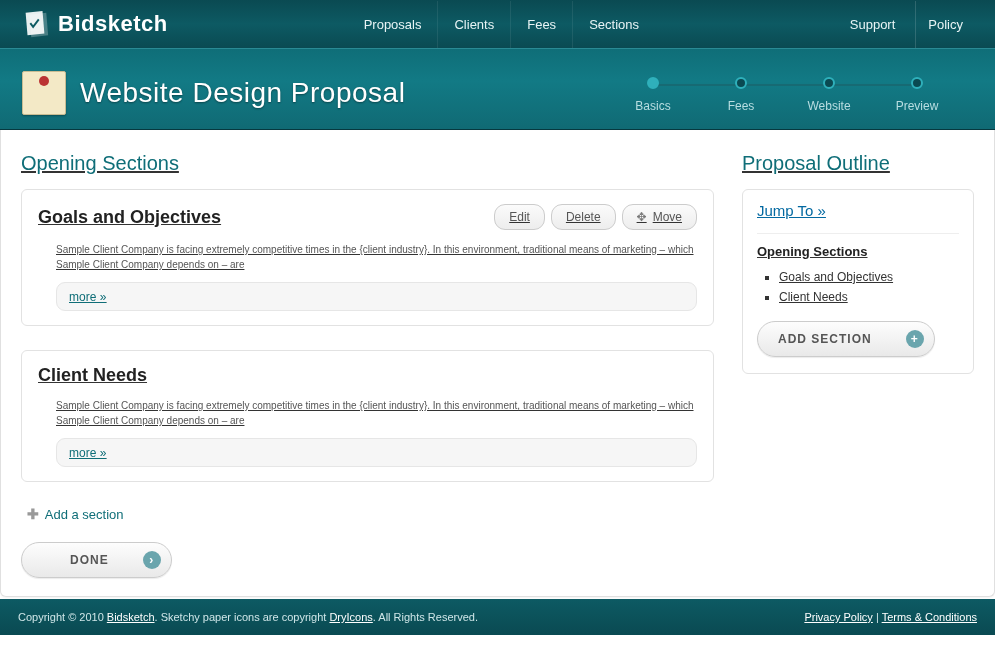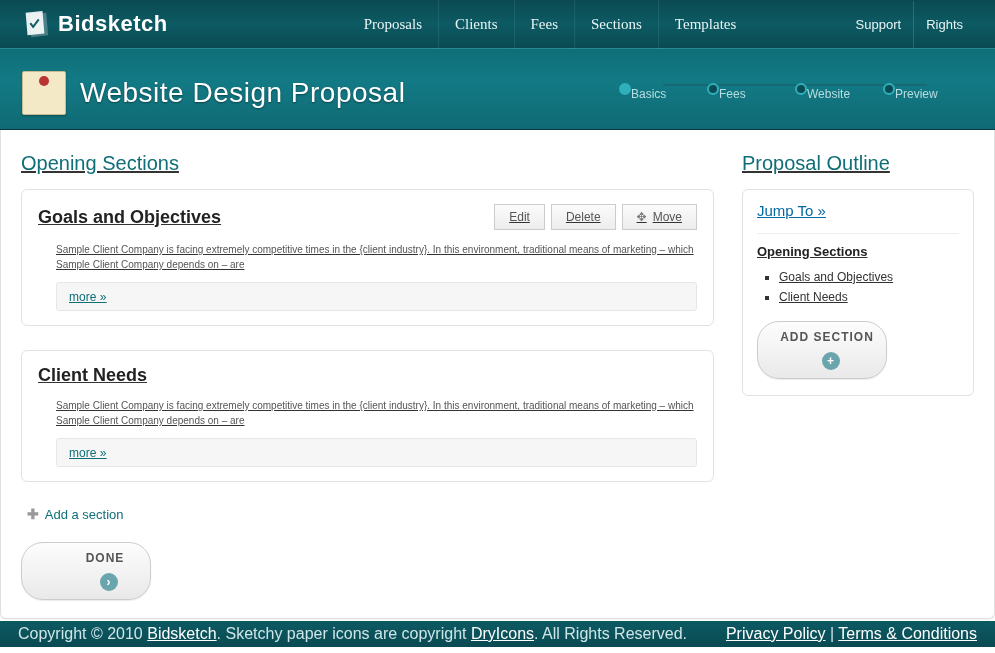--- a/index.html
+++ b/index.html
@@ -17,38 +17,37 @@
     display: flex;
     align-items: center;
     padding: 0 20px;
     color: #e8f4f5;
   }
   .logo { display:flex; align-items:center; gap:8px; margin-right:40px; }
   .logo svg { width:30px; height:30px; }
   .logo-text { font-size:22px; font-weight:bold; color:#fff; letter-spacing:.5px; }
   .mainnav { display:flex; gap:0; margin-left:140px; }
   .mainnav a {
-    color:#e8f4f5; text-decoration:none; padding:16px 16px; font-size:15px;
+    color:#e8f4f5; text-decoration:none; padding:16px 16px; font-size:13px;
     border-left:1px solid rgba(255,255,255,0.08);
-    font-family:Liberation Serif, serif;
   }
   .mainnav a:first-child{border-left:none;}
   .spacer{flex:1;}
-  .rightnav{display:flex; gap:0;}
+  .rightnav{display:flex; gap:8px;}
   .rightnav a{
     color:#e8f4f5; text-decoration:none; padding:16px 12px; font-size:13px;
     border-left:1px solid rgba(255,255,255,0.15);
   }
   .rightnav a:first-child{border-left:none;}
 
   .subheader {
     background: linear-gradient(#0f6e78, #127a85 40%, #106a74);
     border-top:1px solid #2a8a94;
     border-bottom:1px solid #06383f;
-    padding: 22px 24px 14px 22px;
+    padding: 22px 34px 14px 22px;
     display:flex;
     align-items:flex-start;
   }
   .title-wrap{display:flex;align-items:center;gap:14px;}
   .note-icon{
     width:44px;height:44px;background:#f3e9c6;border:1px solid #c8bc92;border-radius:2px;
     position:relative;box-shadow:0 1px 2px rgba(0,0,0,.3);
   }
   .note-icon::before{
     content:"";position:absolute;top:4px;left:50%;transform:translateX(-50%);
@@ -56,21 +55,21 @@
   }
   .page-title{
     color:#fff;font-size:28px;font-weight:normal;text-shadow:0 1px 2px rgba(0,0,0,.4);
     letter-spacing:.5px;
   }
   .stepper{
     margin-left:auto;display:flex;align-items:flex-start;gap:0;position:relative;
     padding-top:6px;
   }
   .step{
-    display:flex;flex-direction:row;align-items:center;min-width:88px;position:relative;
+    display:flex;flex-direction:column;align-items:center;min-width:88px;position:relative;
     font-size:12px;color:#b8dde1;cursor:pointer;
   }
   .step .dot{
     width:12px;height:12px;border-radius:50%;background:#0a4a52;border:2px solid #2fb0bb;
     z-index:2;
   }
   .step.active .dot, .step.done .dot{ background:#2fb0bb; }
   .step.active .dot{ width:16px;height:16px;margin-top:-2px; box-shadow:0 0 4px #2fb0bb; }
   .step.active{ color:#fff; font-weight:bold; }
   .step .lbl{margin-top:10px;}
@@ -94,68 +93,67 @@
     color:#0f6e78;font-size:20px;font-weight:normal;margin:2px 0 14px 0;
   }
   .card{
     border:1px solid #e2e2e2;border-radius:6px;padding:14px 16px 14px 16px;margin-bottom:24px;
     background:#fff;
   }
   .card-head{display:flex;align-items:center;margin-bottom:12px;}
   .card-title{font-size:18px;color:#222;font-weight:bold;}
   .card-actions{margin-left:auto;display:flex;gap:6px;}
   .btn{
-    background:linear-gradient(#fbfbfb,#ededed);border:1px solid #ccc;border-radius:0;
+    background:linear-gradient(#fbfbfb,#ededed);border:1px solid #ccc;border-radius:11px;
     padding:5px 14px;font-size:12px;color:#555;cursor:pointer;
     display:inline-flex;align-items:center;gap:6px;
   }
   .card-body{
     color:#555;font-size:10px;line-height:1.5;padding:0 0 0 18px;
   }
   .more-bar{
-    margin-top:10px;border:1px solid #e6e6e6;background:#f6f6f6;border-radius:3px;
+    margin-top:10px;border:1px solid #e6e6e6;background:#f6f6f6;border-radius:9px;
     padding:6px 12px;
   }
   .more-bar a{color:#0f6e78;text-decoration:underline;font-size:12px;}
 
   .add-section-link{
     color:#0f6e78;font-size:13px;display:inline-flex;align-items:center;gap:6px;
     cursor:pointer;margin:0 0 20px 6px;
   }
   .plus{color:#999;font-weight:bold;font-size:14px;}
 
   .pill-btn{
-    display:inline-flex;align-items:center;gap:8px;
+    display:inline-flex;align-items:center;gap:26px;
     background:linear-gradient(#fdfdfd,#e9e9e9);
     border:1px solid #ccc;border-radius:22px;padding:8px 10px 8px 42px;
     font-size:12px;font-weight:bold;color:#555;letter-spacing:1px;cursor:pointer;
     position:relative;min-width:130px;justify-content:center;
     box-shadow:0 1px 1px rgba(0,0,0,.08);
-    flex-direction:column;
   }
   .pill-icon{
     width:18px;height:18px;border-radius:50%;background:#6aa5ad;color:#fff;
     display:inline-flex;align-items:center;justify-content:center;font-size:12px;font-weight:bold;
     margin-left:8px;
   }
   .done-pill{padding:8px 10px 8px 48px;}
 
   .outline-box{
     border:1px solid #e2e2e2;border-radius:6px;padding:12px 14px 16px 14px;background:#fff;
   }
   .jump-to{
     color:#0369a1;font-size:15px;margin-bottom:8px;text-decoration:underline;display:inline-block;
   }
   .outline-sub{font-size:13px;font-weight:bold;color:#222;margin:6px 0 8px 0;border-top:1px solid #eee;padding-top:10px;}
   .outline-list{list-style:square;margin:0 0 14px 22px;color:#333;}
   .outline-list li{padding:3px 0;font-size:12px;cursor:pointer;}
 
   .footer{
     background:linear-gradient(#0d5a63,#0a4a52);
-    color:#cfe6e8;padding:4px 18px;font-size:16px;
+    color:#cfe6e8;padding:12px 18px;font-size:11px;
     display:flex;align-items:center;margin-top:2px;
   }
   .footer a{color:#fff;text-decoration:underline;}
   .footer .right{margin-left:auto;}
   .move-ico{font-size:12px;color:#777;}
 </style>
 </head>
 <body>
 
 <div class="topbar">
@@ -165,26 +163,25 @@
       <path fill="#fff" d="M10 6 L28 4 L30 28 L12 30 Z" opacity=".25"></path>
       <path stroke="#0d5a63" stroke-width="2" fill="none" d="M11 15 l3 4 l6 -8"></path>
     </svg>
     <span class="logo-text">Bidsketch</span>
   </div>
   <div class="mainnav">
     <a>Proposals</a>
     <a>Clients</a>
     <a>Fees</a>
     <a>Sections</a>
-    <a>Templates</a>
   </div>
   <div class="spacer"></div>
   <div class="rightnav">
     <a>Support</a>
-    <a>Rights</a>
+    <a>Policy</a>
   </div>
 </div>
 
 <div class="subheader">
   <div class="title-wrap">
     <div class="note-icon"></div>
     <h1 class="page-title">Website Design Proposal</h1>
   </div>
   <div class="stepper">
     <div class="step done">

